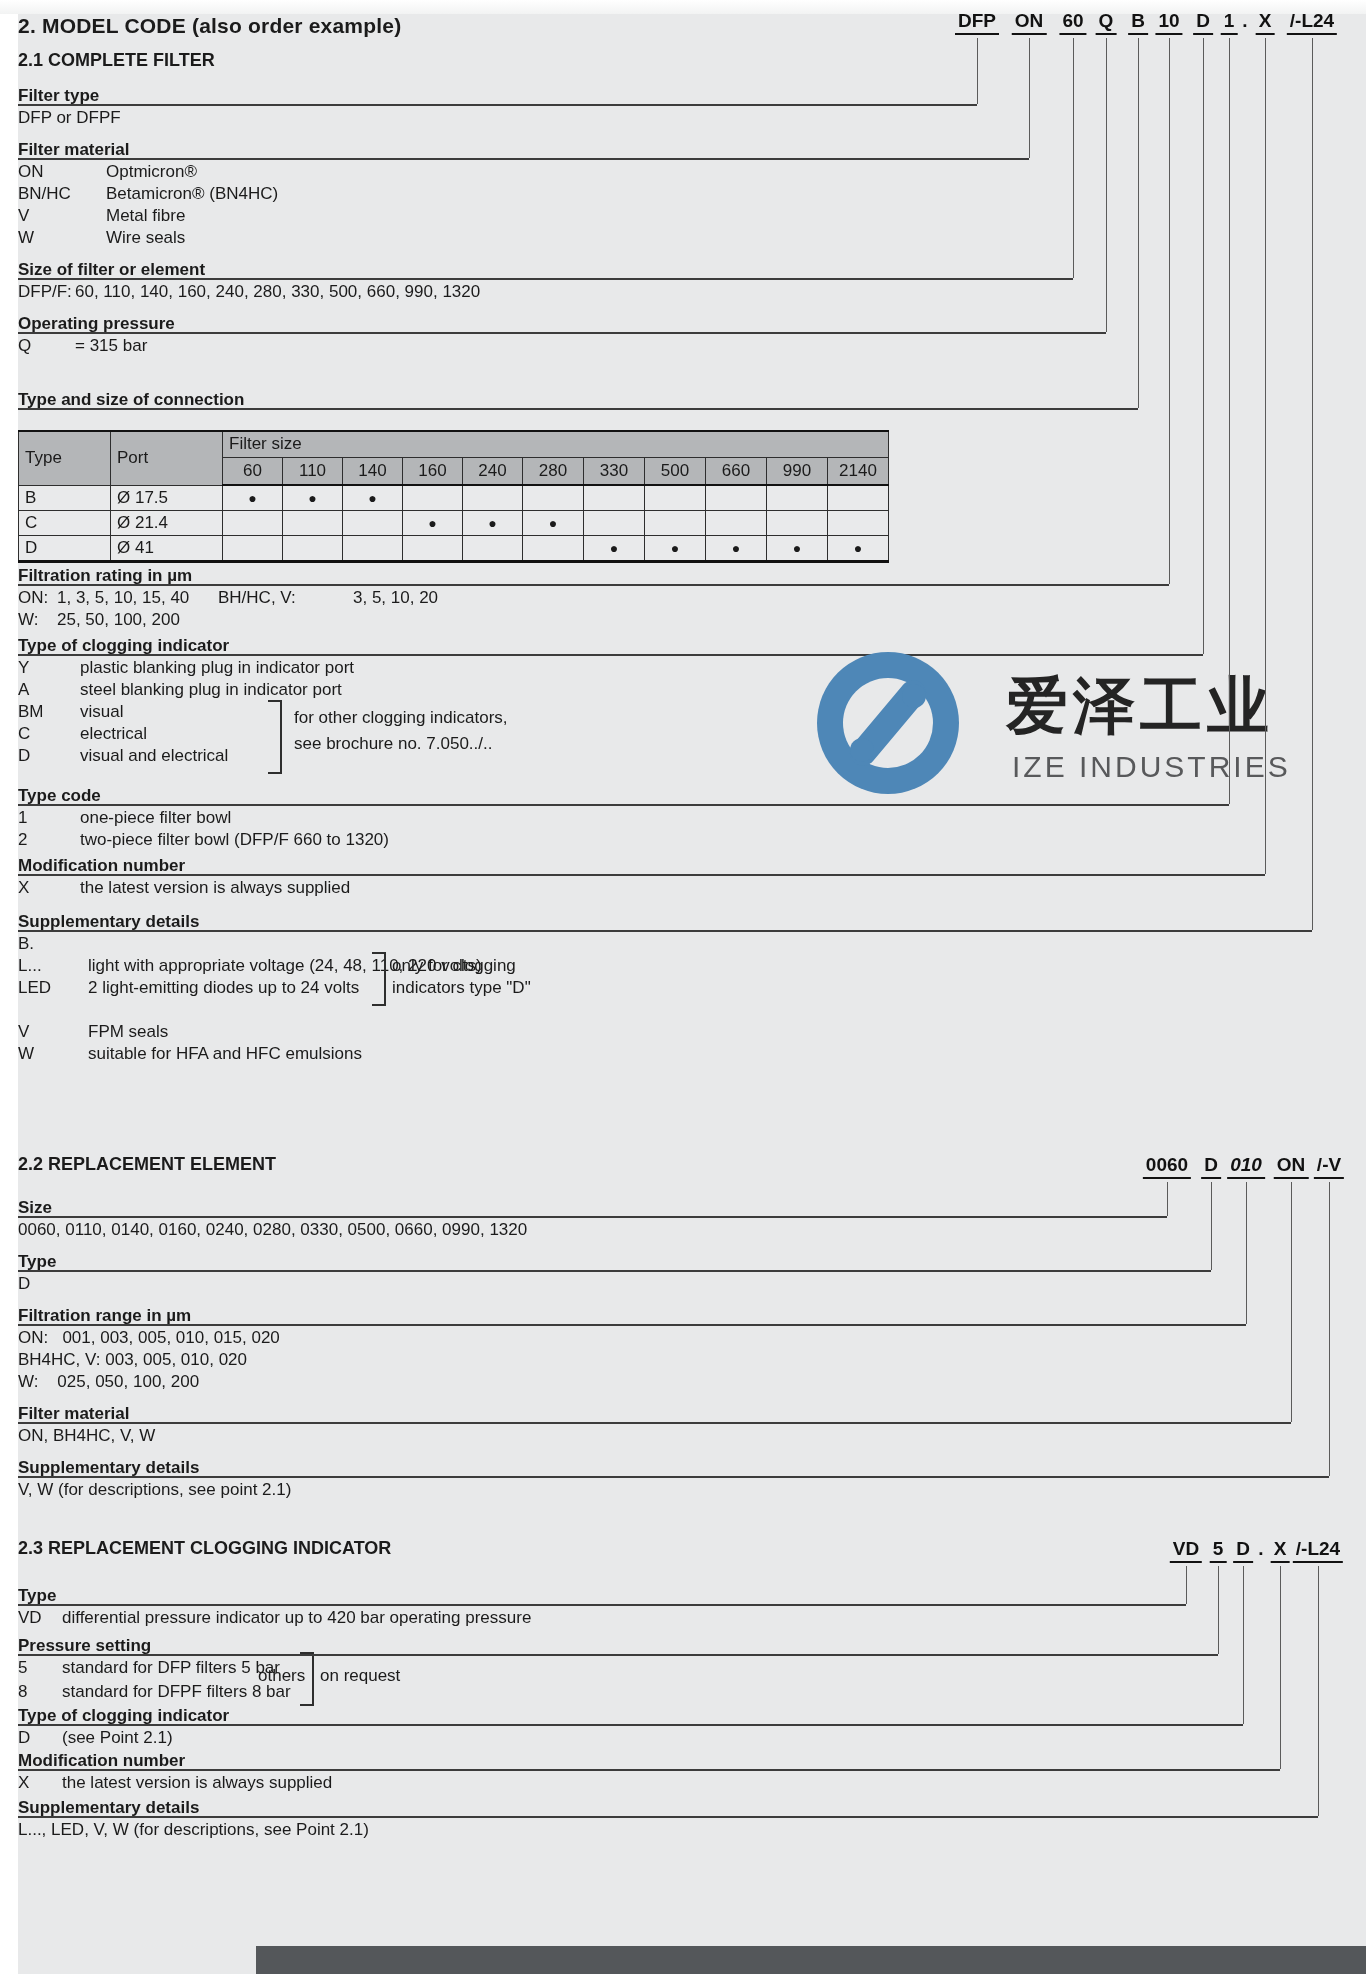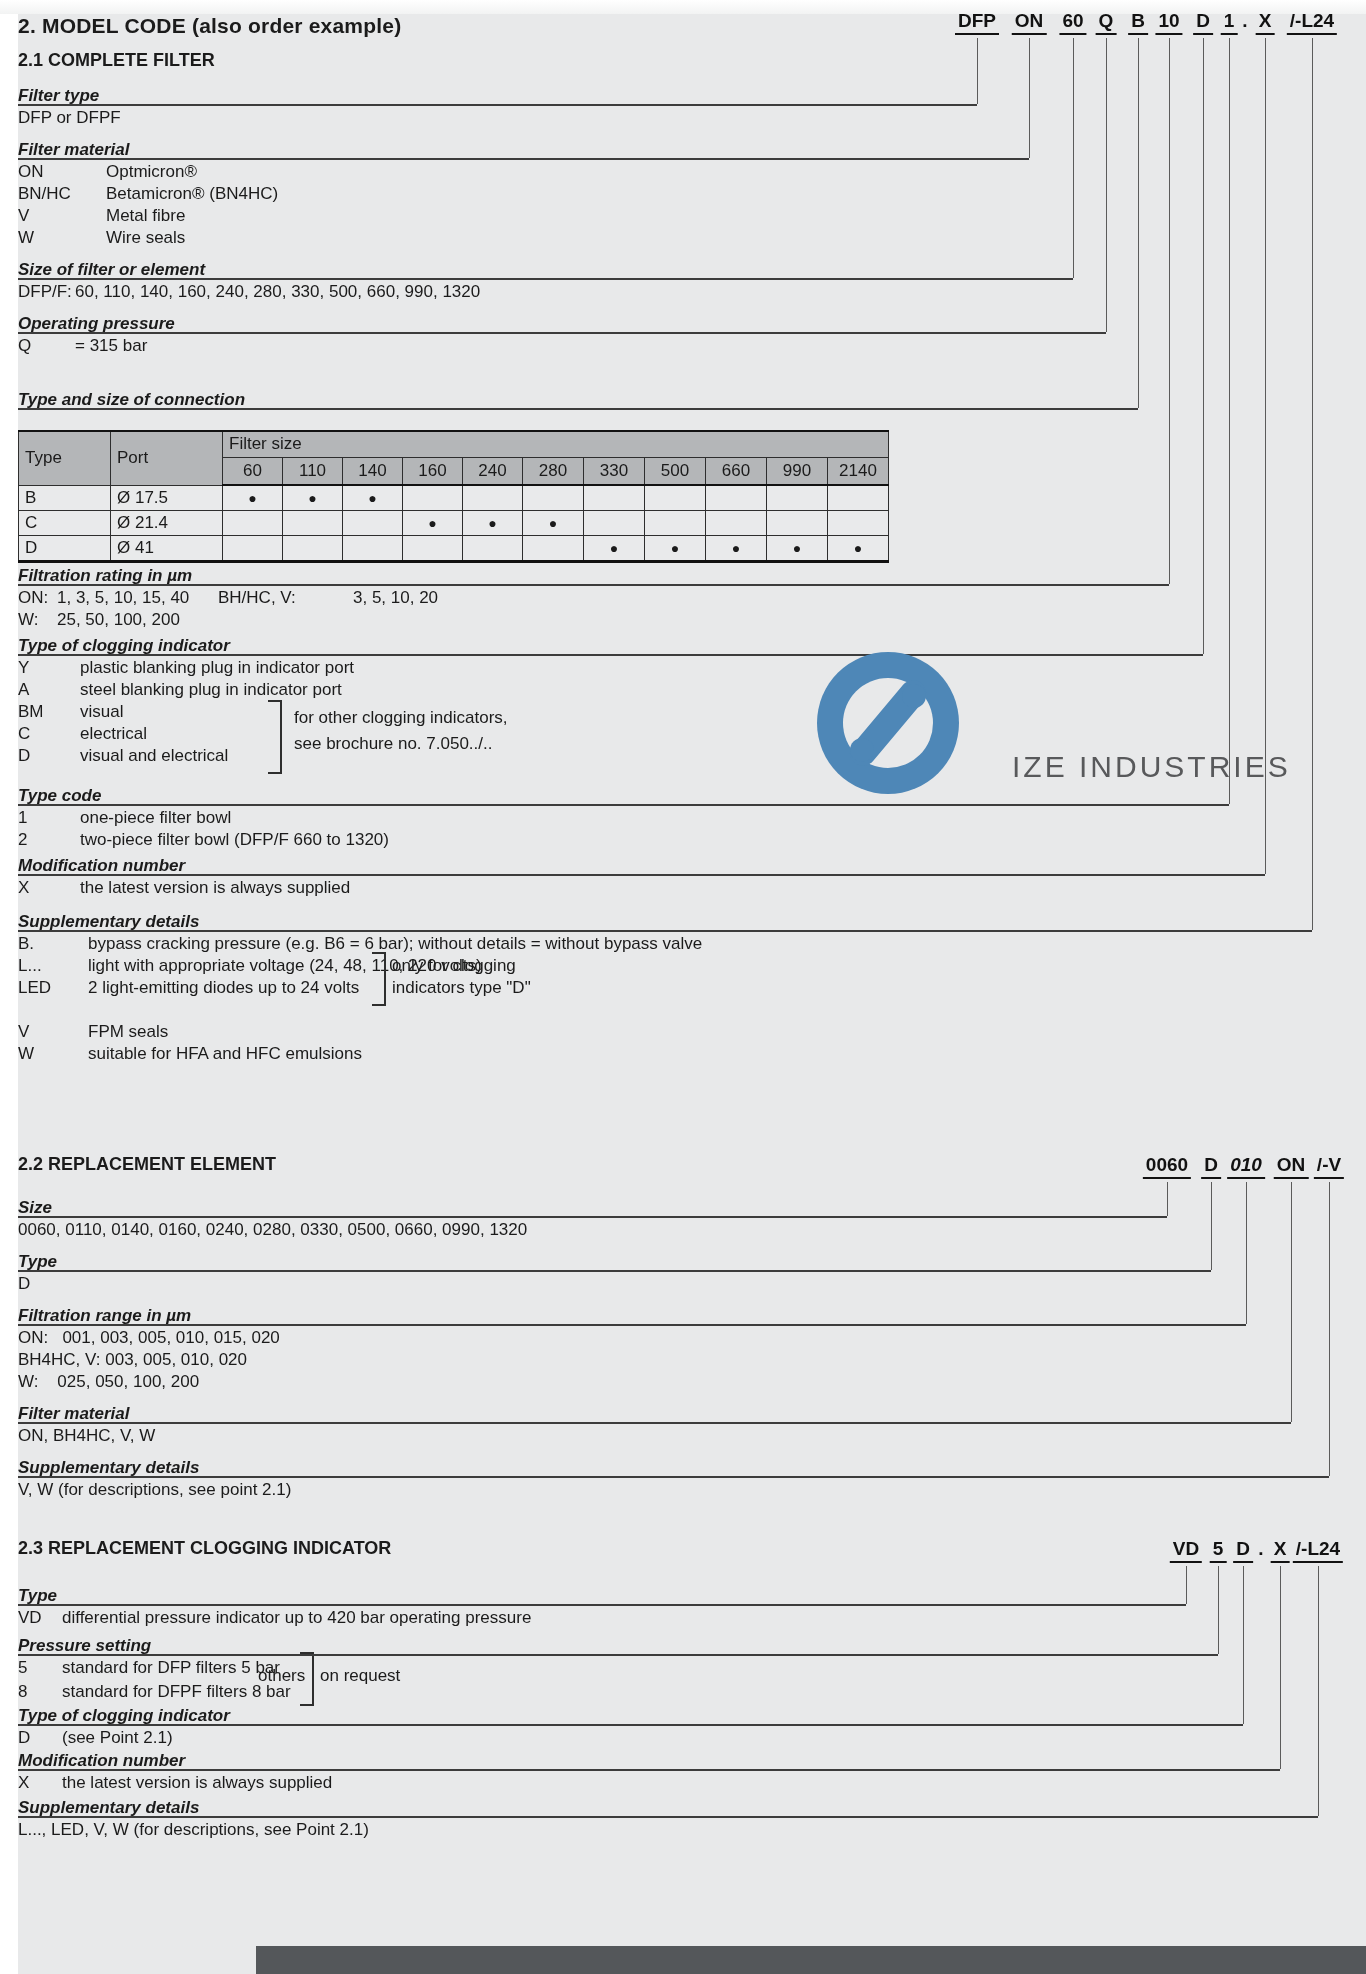--- a/index.html
+++ b/index.html
@@ -2,21 +2,21 @@
 <html><head>
 <meta charset="utf-8">
 <style>
   html,body{margin:0;padding:0;background:#ffffff;font-family:"Liberation Sans",sans-serif;color:#1b1b1b;}
   #page{position:relative;width:1366px;height:1974px;background:#ffffff;overflow:hidden;}
   #panel{position:absolute;left:18px;top:10px;right:0;bottom:0;background:#e8e9ea;}
   #topshade{position:absolute;left:0;top:0;width:1366px;height:14px;background:linear-gradient(#ffffff,#f2f3f3);}
   .abs{position:absolute;}
   .h1{font-size:21px;font-weight:bold;letter-spacing:.2px;}
   .h2{font-size:18px;font-weight:bold;}
-  .sh{left:18px;font-size:17px;font-weight:bold;font-style:italic;}
+  .sh{left:18px;font-size:17px;font-weight:bold;}
   .val{font-size:17px;line-height:20px;}
   .kv{left:18px;display:flex;font-size:17px;line-height:20px;}
   .kc{flex:none;}
   .w44{width:44px;} .w57{width:57px;} .w62{width:62px;} .w70{width:70px;} .w88{width:88px;}
   .rule{position:absolute;left:18px;height:1.5px;background:#3c3c3c;}
   .leader{position:absolute;width:1px;background:#5b5b5b;z-index:6;}
   .codepart{position:absolute;transform:translateX(-50%);font-size:19px;font-weight:bold;color:#121212;
             border-bottom:2px solid #121212;padding:0 3px 1px;white-space:nowrap;line-height:22px;}
   .codepart.plain{border-bottom:none;}
   .coderow{position:absolute;left:0;width:1366px;height:26px;}
@@ -225,21 +225,20 @@
 
   <div class="abs sh" style="top:856px">Modification number</div>
   <div class="abs kv" style="top:878px">
       <span class="kc w62">X</span>
       <span>the latest version is always supplied</span>
     </div>
 
   <div class="abs sh" style="top:912px">Supplementary details</div>
   <div class="abs kv" style="top:934px">
       <span class="kc w70">B.</span>
-      <span>bypass cracking pressure (e.g. B6 = 6 bar); without details = without bypass valve</span>
     </div>
   <div class="abs kv" style="top:956px">
       <span class="kc w70">L...</span>
       <span>light with appropriate voltage (24, 48, 110, 220 volts)</span>
     </div>
   <div class="abs kv" style="top:978px">
       <span class="kc w70">LED</span>
       <span>2 light-emitting diodes up to 24 volts</span>
     </div>
   <div class="abs kv" style="top:1022px">
@@ -258,20 +257,21 @@
     <svg width="146" height="146" viewBox="-73 -73 146 146">
       <circle cx="0" cy="0" r="71" fill="#4e87b7"></circle>
       <circle cx="0" cy="0" r="45" fill="#e8e9ea"></circle>
       <g transform="rotate(40)">
         <rect x="-13" y="-52" width="26" height="104" rx="13" fill="#4e87b7"></rect>
       </g>
       <circle cx="26" cy="-27" r="12" fill="#4e87b7"></circle>
       <circle cx="-26" cy="27" r="12" fill="#4e87b7"></circle>
     </svg>
   </div>
+  <div class="abs" id="logo-cn" style="left:1006px;top:664px">爱泽工业</div>
   <div class="abs" id="logo-en" style="left:1012px;top:750px">IZE INDUSTRIES</div>
 
   <div class="abs h2" style="left:18px;top:1154px">2.2 REPLACEMENT ELEMENT</div>
   <div class="coderow" style="top:1154px" id="code22">
       <span class="codepart" style="left: 1167px;">0060</span>
       <span class="codepart" style="left: 1211px;">D</span>
       <span class="codepart" style="left: 1246px; font-style: italic;">010</span>
       <span class="codepart" style="left: 1291px;">ON</span>
       <span class="codepart" style="left: 1329px;">/-V</span>
     </div>

